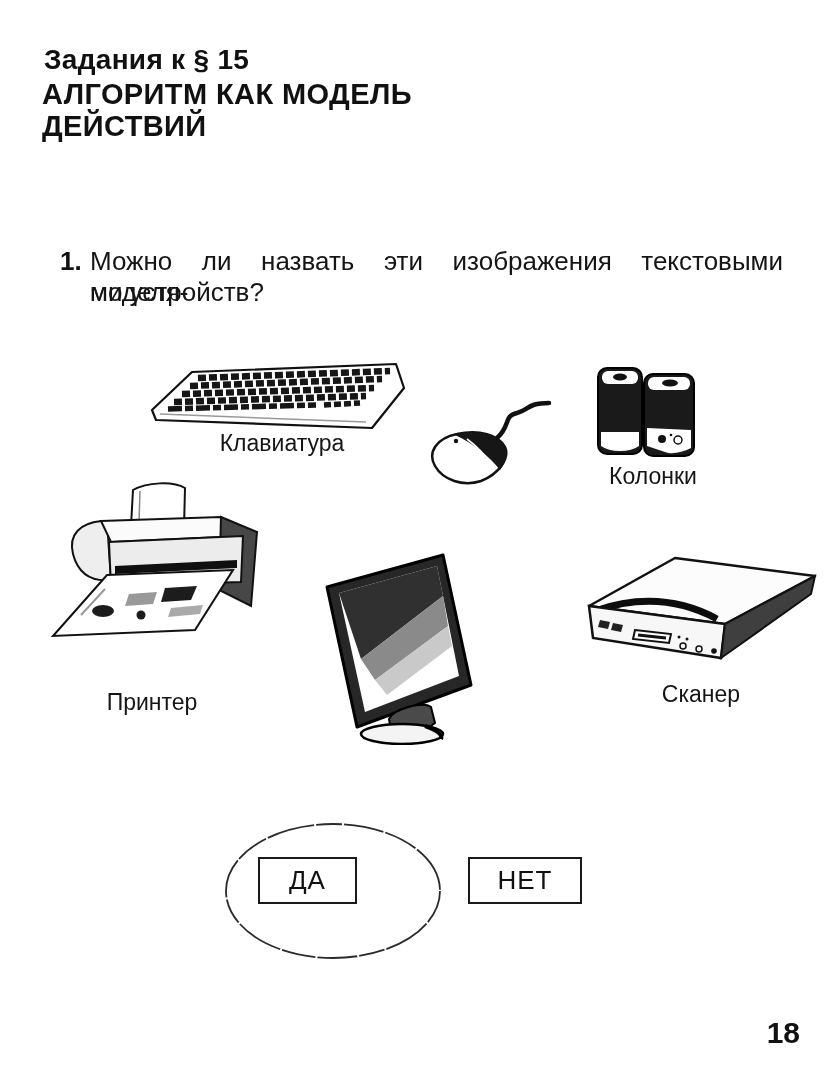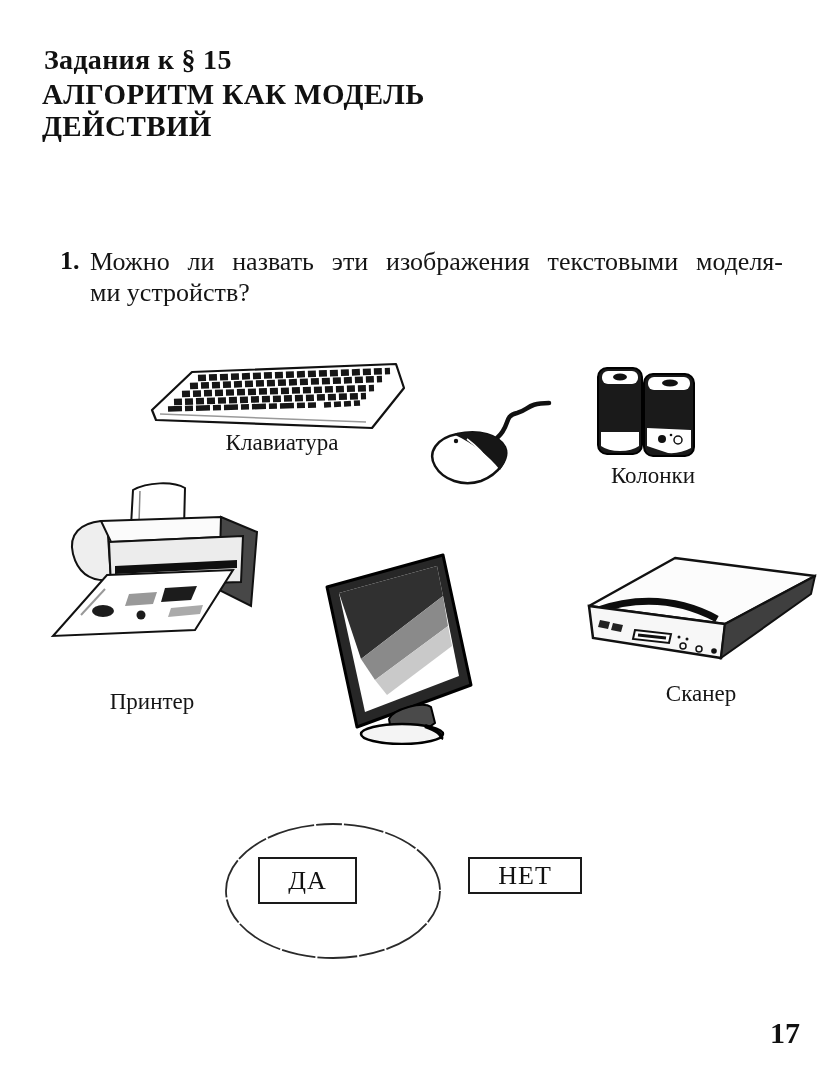--- a/index.html
+++ b/index.html
@@ -1,19 +1,19 @@
 <!DOCTYPE html>
 <html><head>
 <meta charset="utf-8">
 <style>
   html,body { margin:0; padding:0; background:#e9e9e9; }
   .page {
     position:relative; width:836px; height:1078px; margin:0 auto;
     background:#ffffff; color:#111;
-    font-family:Liberation Serif, serif; overflow:hidden;
+    font-family:Liberation Sans, sans-serif; overflow:hidden;
   }
   .abs { position:absolute; }
   .h-tasks { font-weight:700; font-size:28px; letter-spacing:.3px; white-space:nowrap; }
   .h-title { font-weight:700; font-size:29px; letter-spacing:.4px; line-height:33px; white-space:nowrap; }
   .date-box {
     border:2.5px solid #1a1a1a; border-radius:18px; background:#fff;
   }
   .blank { background:#5f5f5f; height:2.5px; }
   .date-text { font-size:24px; line-height:1; color:#333; white-space:nowrap; }
   .q-num { font-weight:700; font-size:26px; }
@@ -136,19 +136,19 @@
   <div class="abs dev-label" style="left:601px; top:681px; width:200px;">Сканер</div>
 
   <div class="abs" style="left:222px; top:820px;">
     <svg width="222" height="142" viewBox="0 0 222 142">
       <ellipse cx="111" cy="71" rx="107" ry="67" fill="none" stroke="#2a2a2a" stroke-width="1.8" stroke-dasharray="34 2 48 2 26 2 40 2"></ellipse>
     </svg>
   </div>
   <div class="abs ans-box" style="left:258px; top:857px; width:99px; height:47px; box-sizing:border-box;">
     <span>ДА</span>
   </div>
-  <div class="abs ans-box" style="left:468px; top:857px; width:114px; height:37px; box-sizing:border-box;">
+  <div class="abs ans-box" style="left:468px; top:857px; width:114px; height:47px; box-sizing:border-box;">
     <span>НЕТ</span>
   </div>
 
-  <div class="abs pagenum" style="left:740px; top:1016px; width:60px;">17</div>
+  <div class="abs pagenum" style="left:740px; top:1016px; width:60px;">18</div>
 
 </div>
 
 </body></html>

